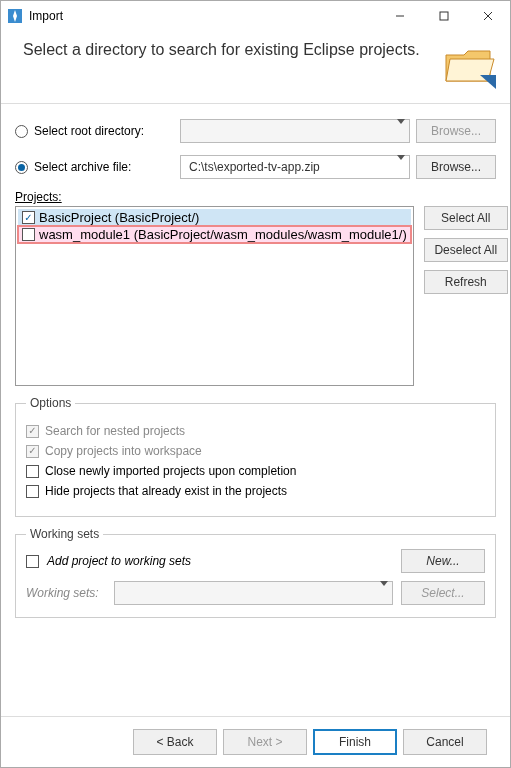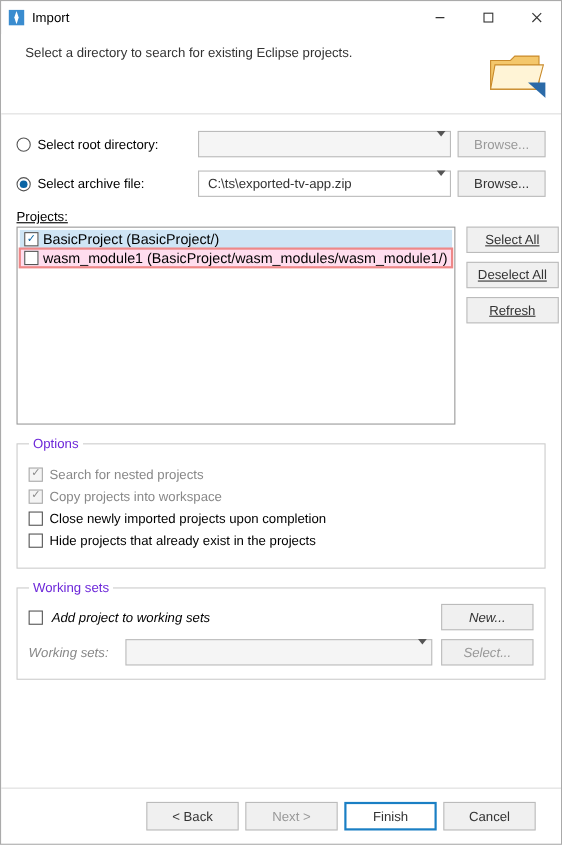--- a/index.html
+++ b/index.html
@@ -6,21 +6,21 @@
   body { margin: 0; width: 511px; height: 768px; background: #fff; border: 1px solid #aaa; display: flex; flex-direction: column; font-size: 12px; color: #000; }
   .titlebar { height: 30px; display: flex; align-items: center; padding: 0 0 0 6px; }
   .title-icon { width: 16px; height: 16px; margin-right: 6px; display:flex; align-items:center; justify-content:center;}
   .title-text { flex: 0 0 auto; }
   .title-spacer { flex: 1; }
   .winbtn { width: 44px; height: 30px; display:flex; align-items:center; justify-content:center; }
   .winbtn svg { stroke:#333; }
   .banner { background: #fff; border-bottom: 1px solid #ddd; padding: 10px 14px 14px 14px; display:flex; }
   .banner-text { flex:1; }
   .banner h1 { margin: 0 0 4px 0; font-size: 14px; font-weight: bold; }
-  .banner p { margin: 0 0 0 8px; font-size: 12px; color:#333; }
+  .banner p { margin: 0 0 0 8px; font-size: 16px; color:#333; }
   .folder-icon { width:56px; height:48px; }
   .content { padding: 14px; flex: 1; display:flex; flex-direction:column; gap: 10px; overflow:hidden;}
   .row { display:flex; align-items:center; gap:6px; height:26px;}
   .radio { width:13px; height:13px; border:1px solid #555; border-radius:50%; display:inline-flex; align-items:center; justify-content:center; background:#fff;}
   .radio.checked::after { content:""; width:7px; height:7px; border-radius:50%; background:#0a64a4; }
   .label-col { width: 140px; }
   .combo { flex:1; height:24px; border:1px solid #bbb; background:#fff; display:flex; align-items:center; padding: 0 4px 0 8px; color:#333; }
   .combo.disabled { background:#f5f5f5; color:#888;}
   .combo .arrow { margin-left:auto; }
   .btn { width: 80px; height:24px; border:1px solid #bbb; background:#f0f0f0; display:flex; align-items:center; justify-content:center; color:#333; }
@@ -28,23 +28,23 @@
   .projects-area { display:flex; gap:10px; }
   .projects-list { flex:1; height: 180px; border:1px solid #999; background:#fff; padding:2px; }
   .proj-row { height:17px; display:flex; align-items:center; gap:4px; padding:0 4px; font-size:13px; white-space:nowrap; overflow:hidden;}
   .proj-row.selected { background:#cfe5f5; }
   .proj-row.highlighted { outline: 2px solid #e88; outline-offset:-1px; background:#fde; }
   .chk { width:13px; height:13px; border:1px solid #555; background:#fff; display:inline-flex; align-items:center; justify-content:center; font-size:10px; color:#0a64a4;}
   .chk.checked::after{content:"✓"; line-height:1;}
   .chk.disabled { border-color:#aaa; background:#f4f4f4;}
   .chk.disabled.checked::after{ color:#888;}
   .side-btns { display:flex; flex-direction:column; gap:8px; }
-  .side-btns .btn { width: 84px; text-decoration: underline; }
+  .side-btns .btn { width: 84px; }
   fieldset { border:1px solid #ccc; padding:8px 10px 12px 10px; margin:0;}
-  legend { padding:0 4px; color:#6d28d9; }
+  legend { padding:0 4px; color:#404040; }
   .opt-row { display:flex; align-items:center; gap:6px; margin:6px 0; }
   .ws-row { display:flex; align-items:center; gap:8px;font-style:italic; }
   .footer { border-top:1px solid #ddd; padding: 12px 23px; display:flex; justify-content:flex-end; gap:6px; }
   .footer .btn { width: 84px; height:26px;}
   .btn.primary { border:2px solid #1a7fc4; background:#fff;}
   .muted { color:#888; }
   .arrow-tri { width:0;height:0;border-left:4px solid transparent;border-right:4px solid transparent;border-top:5px solid #555; }
 </style>
 </head>
 <body>

